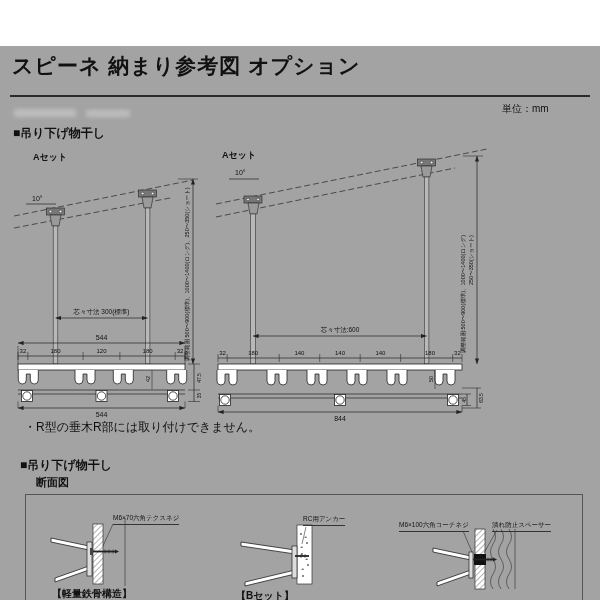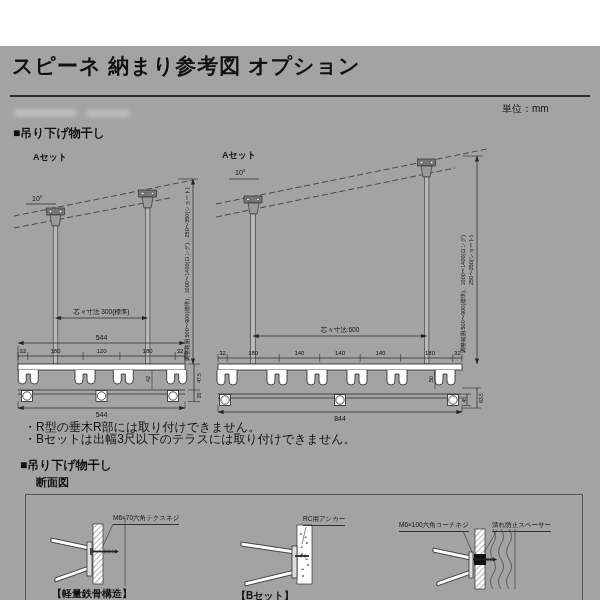--- a/index.html
+++ b/index.html
@@ -233,21 +233,20 @@
 
     <g>
       <line class="thin" x1="3" y1="259.5" x2="3" y2="266"></line>
       <line class="thin" x1="247" y1="259.5" x2="247" y2="266"></line>
       <line class="ln" x1="3" y1="266" x2="247" y2="266" marker-start="url(#arB)" marker-end="url(#arB)"></line>
     </g>
     <text x="125" y="275" font-size="7" text-anchor="middle">844</text>
   </svg>
 
   <div class="abs note" style="left:24px;top:375px">・R型の垂木R部には取り付けできません。</div>
-  <div class="abs note" style="left:24px;top:387px">・Bセットは出幅3尺以下のテラスには取り付けできません。</div>
 
   <div class="abs h2" style="left:20px;top:411px">■吊り下げ物干し</div>
   <div class="abs h3" style="left:36px;top:429px">断面図</div>
   <div class="abs box" style="left:25px;top:448px;width:556px;height:127px"></div>
 
   <svg class="abs" style="left:25px;top:448px" width="556" height="127" viewBox="0 0 556 127">
     <defs>
       <pattern id="hat" width="4" height="4" patternUnits="userSpaceOnUse" patternTransform="rotate(45)">
         <rect width="4" height="4" fill="#fff"></rect>
         <line x1="0" y1="0" x2="0" y2="4" stroke="#666" stroke-width="1"></line>

